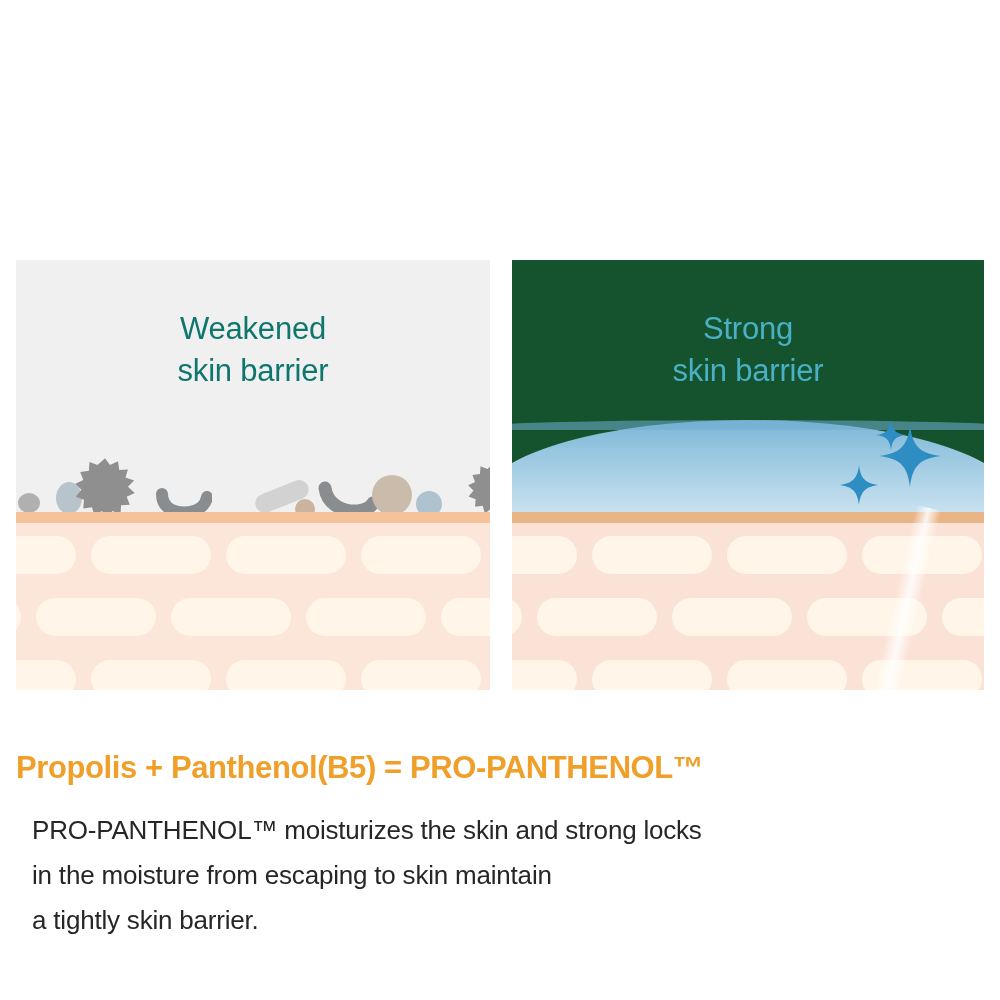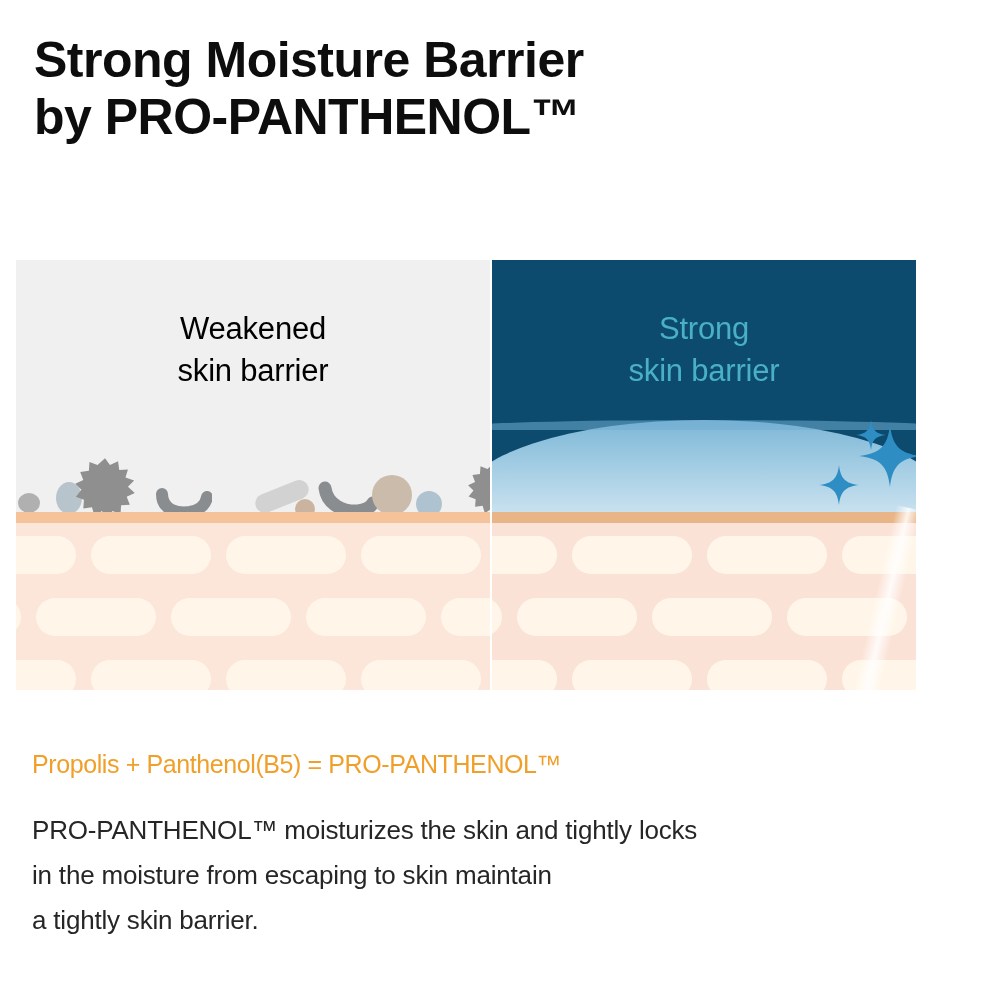--- a/index.html
+++ b/index.html
@@ -19,29 +19,29 @@
     letter-spacing:-0.5px;color:#0d0d0d;
   }
   .headline .l2{display:block;}
 
   
   .panel{
     position:absolute;top:260px;height:430px;
     overflow:hidden;
   }
   .panel-left{left:16px;width:474px;background:#f0f0f0;}
-  .panel-right{left:492px;width:424px;background:#0c4a6e;}
+  .panel-right{left:512px;width:472px;background:#14532d;}
 
   .panel-label{
     position:absolute;left:0;right:0;top:48px;
     text-align:center;font-size:31px;line-height:42px;
     font-weight:400;letter-spacing:-0.2px;
   }
   .panel-label .l2{display:block;}
-  .label-weak{color:#000000;}
+  .label-weak{color:#0f766e;}
   .label-strong{color:#49b0c6;}
 
   
   .skin{
     position:absolute;left:0;right:0;bottom:0;height:178px;
     overflow:hidden;
   }
   .skin-left{background:#fce5d9;}
   .skin-right{background:#fbe2d6;}
   .skin-top-band{
@@ -84,40 +84,36 @@
   .shine{
     position:absolute;top:0;width:26px;height:300px;
     background:linear-gradient(to right,rgba(255,255,255,0) 0%,rgba(255,255,255,.85) 50%,rgba(255,255,255,0) 100%);
     transform:rotate(13deg);
     pointer-events:none;
   }
   .spark{position:absolute;}
 
   
   .orange-line{
-    position:absolute;left:32px;top:750px;
-    font-size:25px;font-weight:normal;letter-spacing:-0.4px;
+    position:absolute;left:16px;top:750px;
+    font-size:31px;font-weight:bold;letter-spacing:-0.4px;
     color:#f0a02a;white-space:nowrap;
   }
   .body-copy{
     position:absolute;left:32px;top:808px;width:900px;
     font-size:26px;line-height:45px;color:#262626;font-weight:400;
     letter-spacing:-0.2px;
   }
   .body-copy span{display:block;}
 </style>
 </head>
 <body>
 
 <div class="page">
 
-  <div class="headline">
-    <span>Strong Moisture Barrier</span>
-    <span class="l2">by PRO-PANTHENOL™</span>
-  </div>
 
   <div class="panel panel-left">
 
     <div class="panel-label label-weak">
       <span>Weakened</span>
       <span class="l2">skin barrier</span>
     </div>
 
     <div>
 
@@ -241,18 +237,18 @@
 
       </div>
     </div>
 
     <div class="shine" style="left:378px;top:245px;height:230px;"></div>
   </div>
 
   <div class="orange-line">Propolis + Panthenol(B5) = PRO-PANTHENOL™</div>
 
   <div class="body-copy">
-    <span>PRO-PANTHENOL™ moisturizes the skin and tightly locks</span>
+    <span>PRO-PANTHENOL™ moisturizes the skin and strong locks</span>
     <span>in the moisture from escaping to skin maintain</span>
     <span>a tightly skin barrier.</span>
   </div>
 
 </div>
 
 </body></html>

